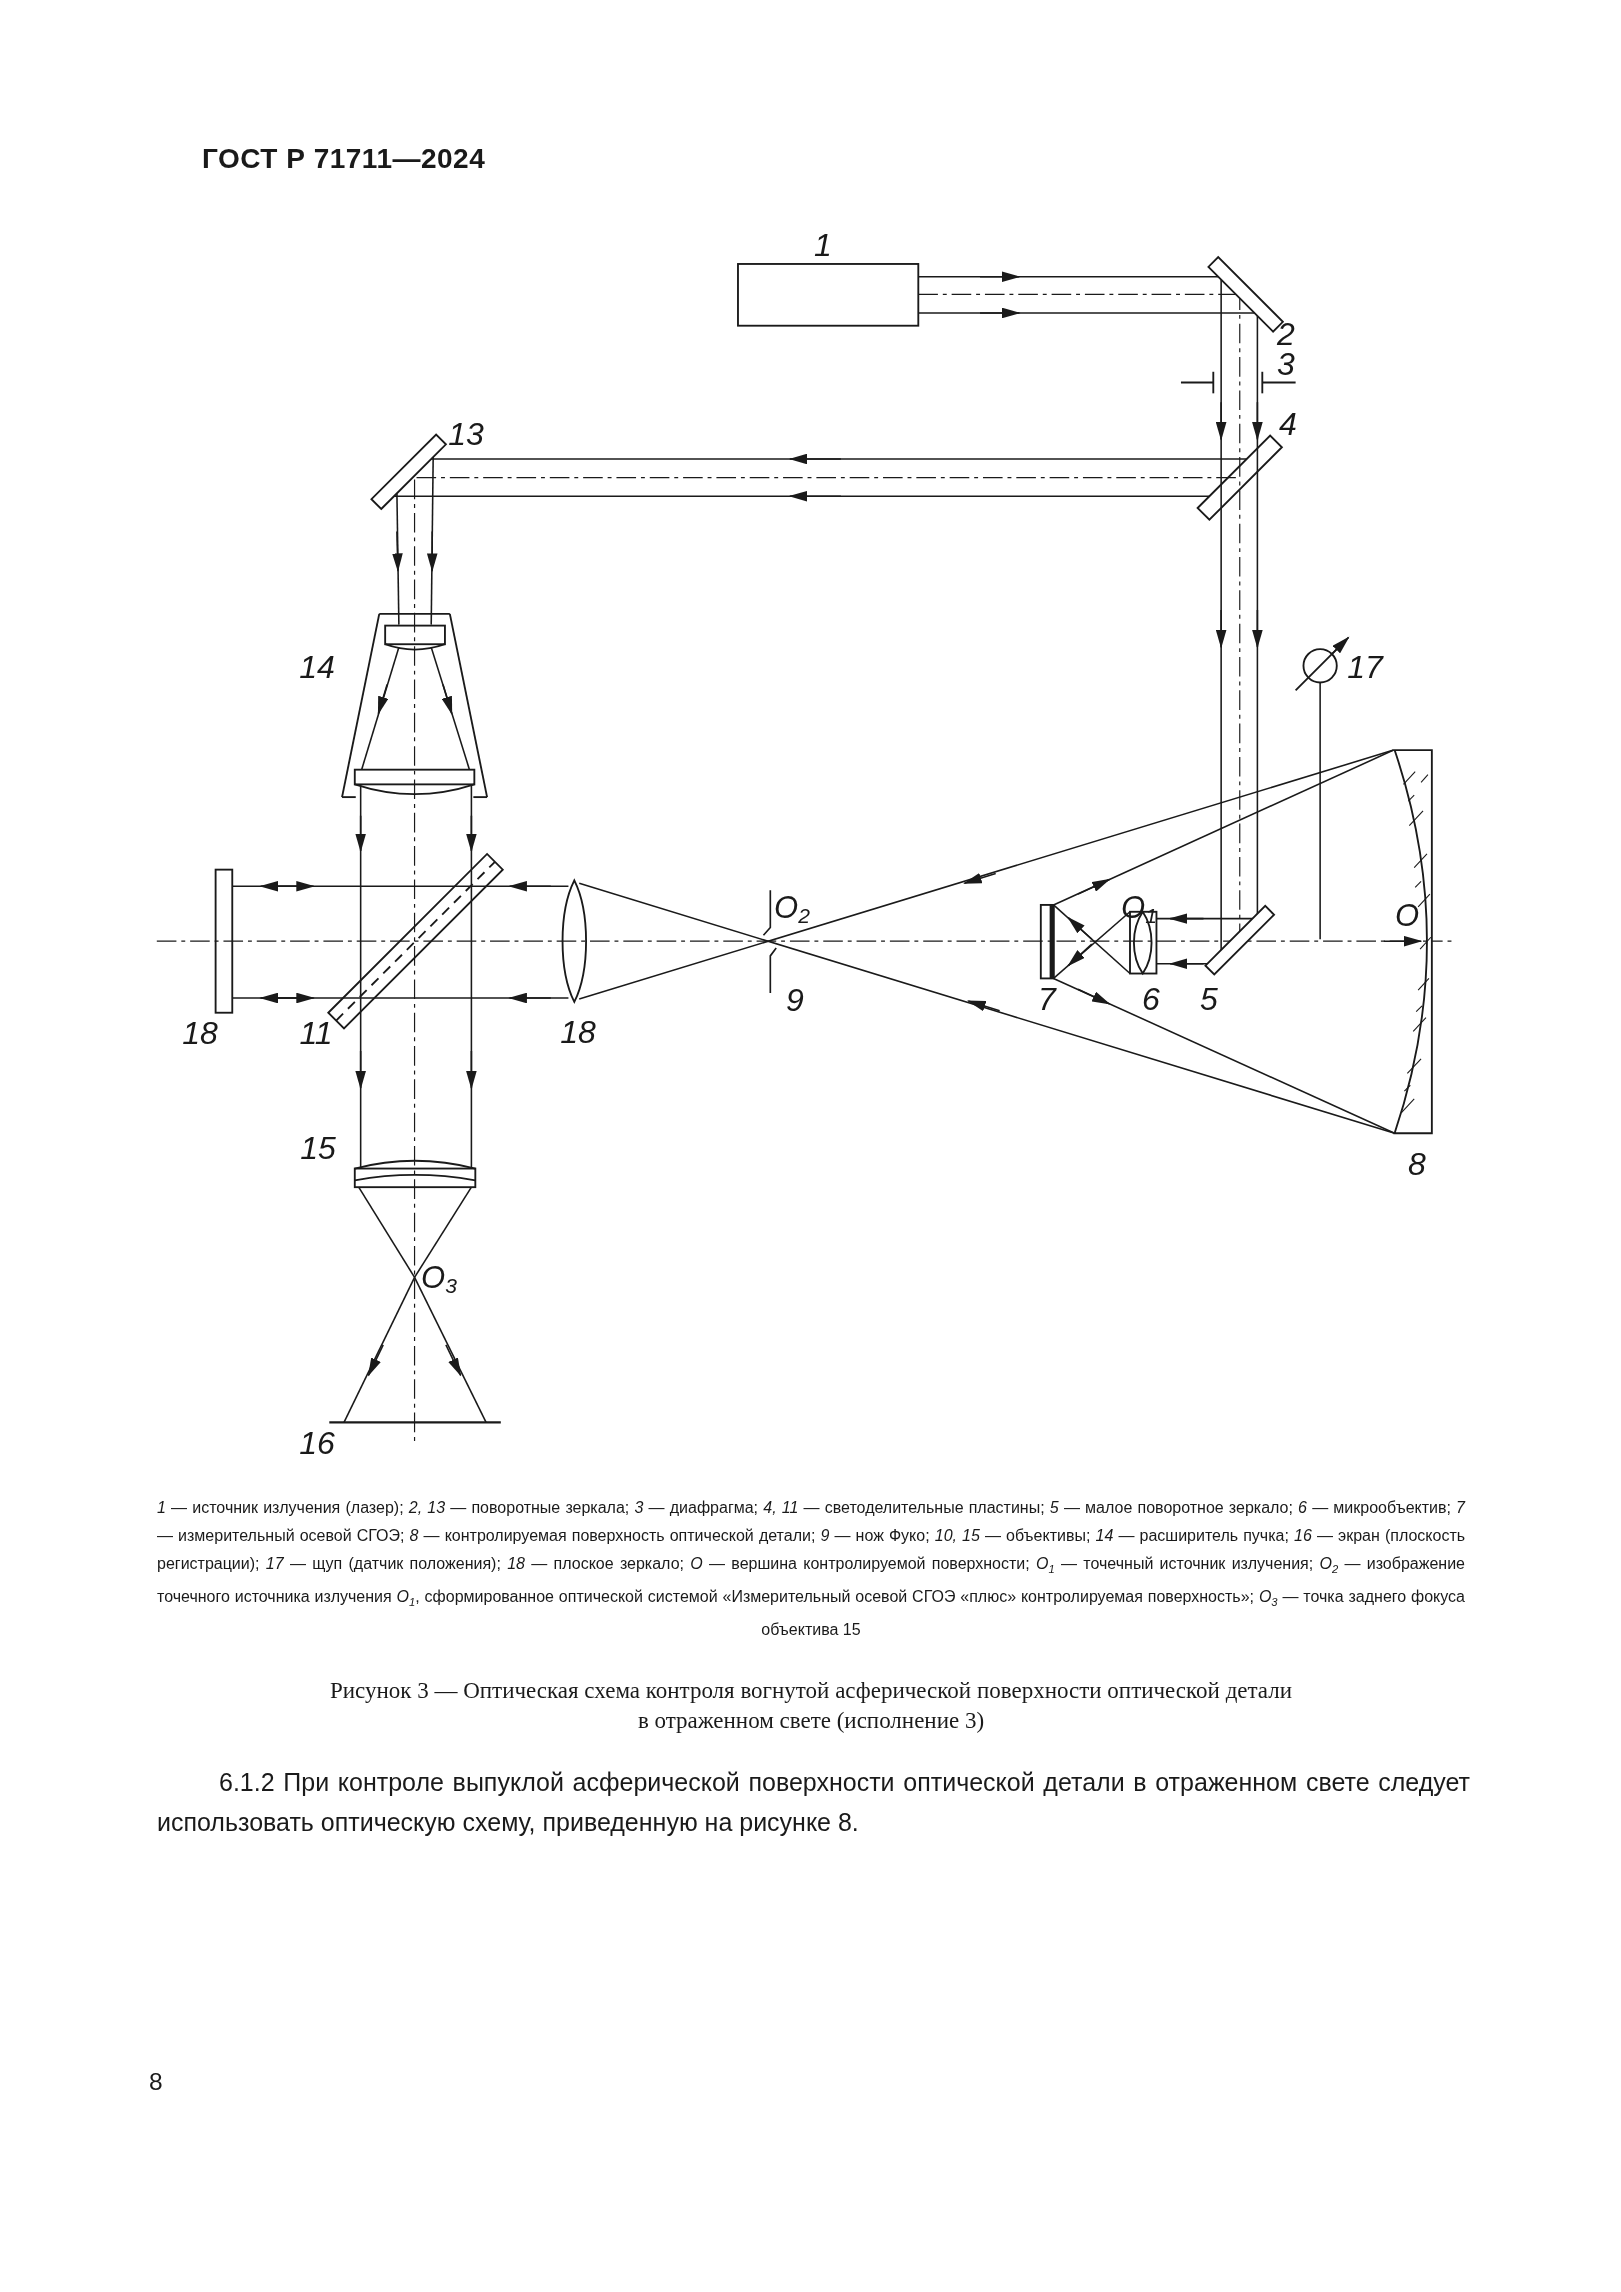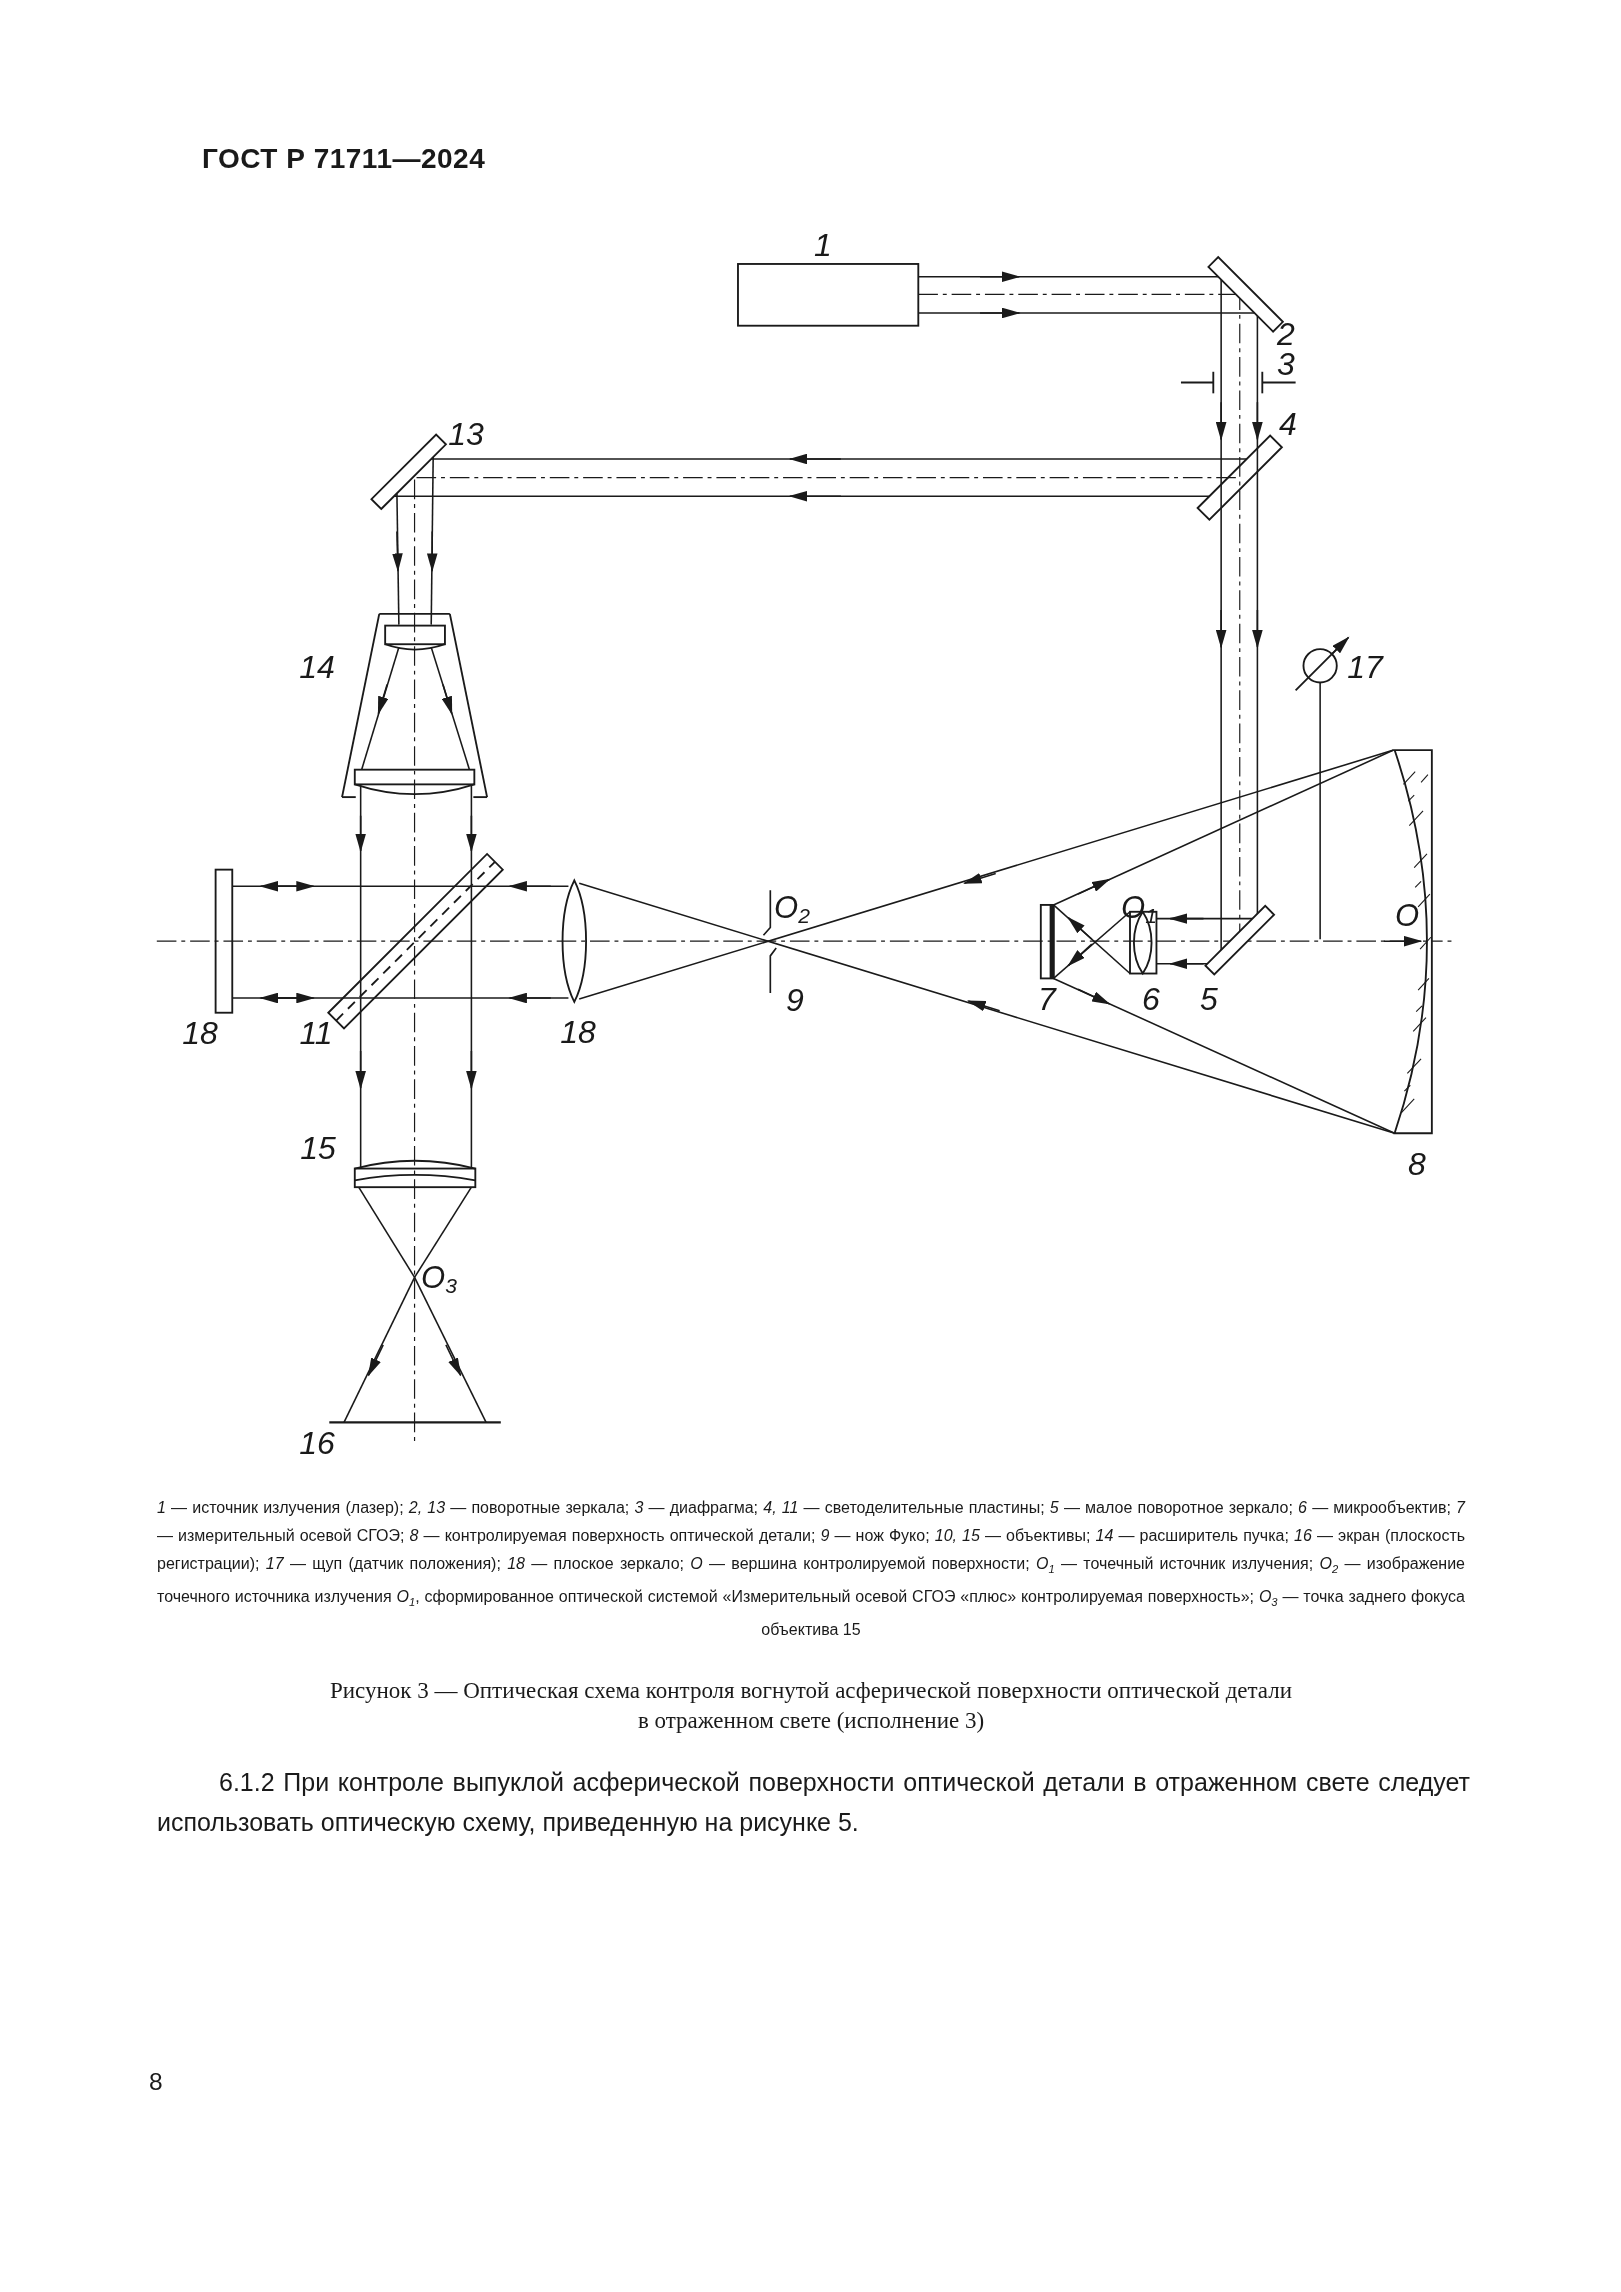--- a/index.html
+++ b/index.html
@@ -235,16 +235,16 @@
     <div class="dlabel pt" style="left: 439px; top: 1279px;">O<span class="sub">3</span></div>
   </div>
 
 <div class="legend"><span class="it">1</span><span> — источник излучения (лазер); </span><span class="it">2, 13</span><span> — поворотные зеркала; </span><span class="it">3</span><span> — диафрагма; </span><span class="it">4, 11</span><span> — светоделительные пластины; </span><span class="it">5</span><span> — малое поворотное зеркало; </span><span class="it">6</span><span> — микрообъектив; </span><span class="it">7</span><span> — измерительный осевой СГОЭ; </span><span class="it">8</span><span> — контролируемая поверхность оптической детали; </span><span class="it">9</span><span> — нож Фуко; </span><span class="it">10, 15</span><span> — объективы; </span><span class="it">14</span><span> — расширитель пучка; </span><span class="it">16</span><span> — экран (плоскость регистрации); </span><span class="it">17</span><span> — щуп (датчик положения); </span><span class="it">18</span><span> — плоское зеркало; </span><span class="it">O</span><span> — вершина контролируемой поверхности; </span><span class="it">O</span><span class="it sub">1</span><span> — точечный источник излучения; </span><span class="it">O</span><span class="it sub">2</span><span> — изображение точечного источника излучения </span><span class="it">O</span><span class="it sub">1</span><span>, сформированное оптической системой «Измерительный осевой СГОЭ «плюс» контролируемая поверхность»; </span><span class="it">O</span><span class="it sub">3</span><span> — точка заднего фокуса объектива 15</span></div>
 
 <div class="caption">
   <span>Рисунок 3 — Оптическая схема контроля вогнутой асферической поверхности оптической детали</span><br>
   <span>в отраженном свете (исполнение 3)</span>
 </div>
 
-<div class="bodytext">6.1.2 При контроле выпуклой асферической поверхности оптической детали в отраженном свете следует использовать оптическую схему, приведенную на рисунке 5.</div>
+<div class="bodytext">6.1.2 При контроле выпуклой асферической поверхности оптической детали в отраженном свете следует использовать оптическую схему, приведенную на рисунке 8.</div>
 
 <div class="pagenum">8</div>
 
 
 </body></html>

